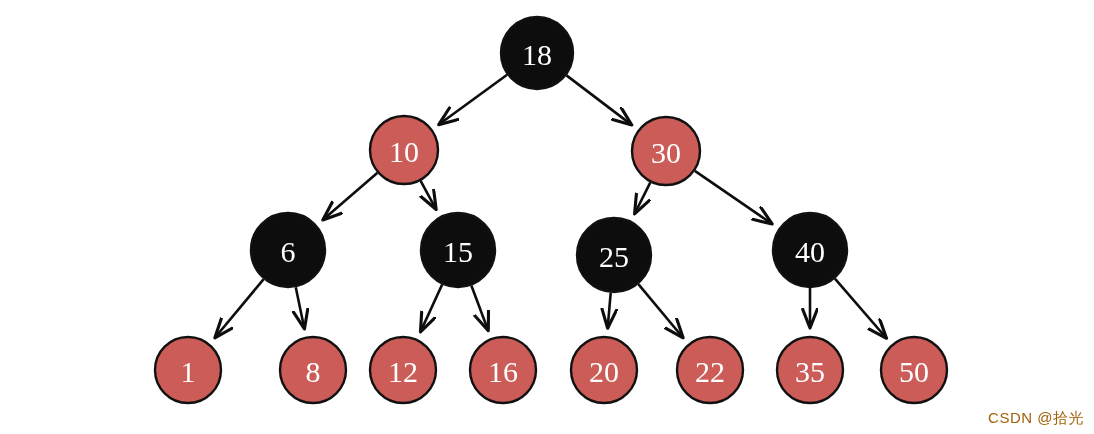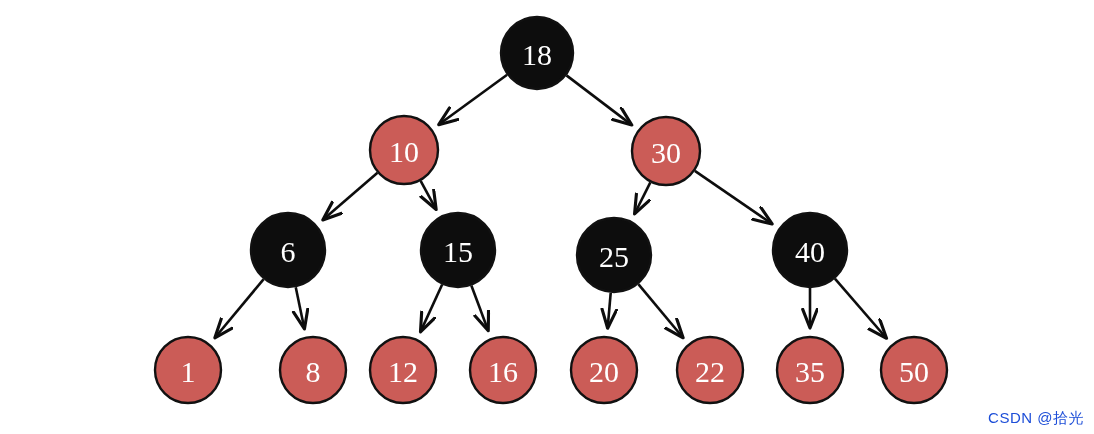--- a/index.html
+++ b/index.html
@@ -36,21 +36,21 @@
   }
   .edge-line {
     stroke: #0d0d0d;
     stroke-width: 2.6;
     fill: none;
   }
   .watermark {
     position: absolute;
     right: 10px;
     bottom: 6px;
-    color: #1d4ed8;
+    color: #a16207;
     font-family: "Liberation Sans", sans-serif;
     font-size: 15px;
     letter-spacing: 0.5px;
     white-space: nowrap;
     user-select: none;
   }
 </style>
 </head>
 <body>
 

